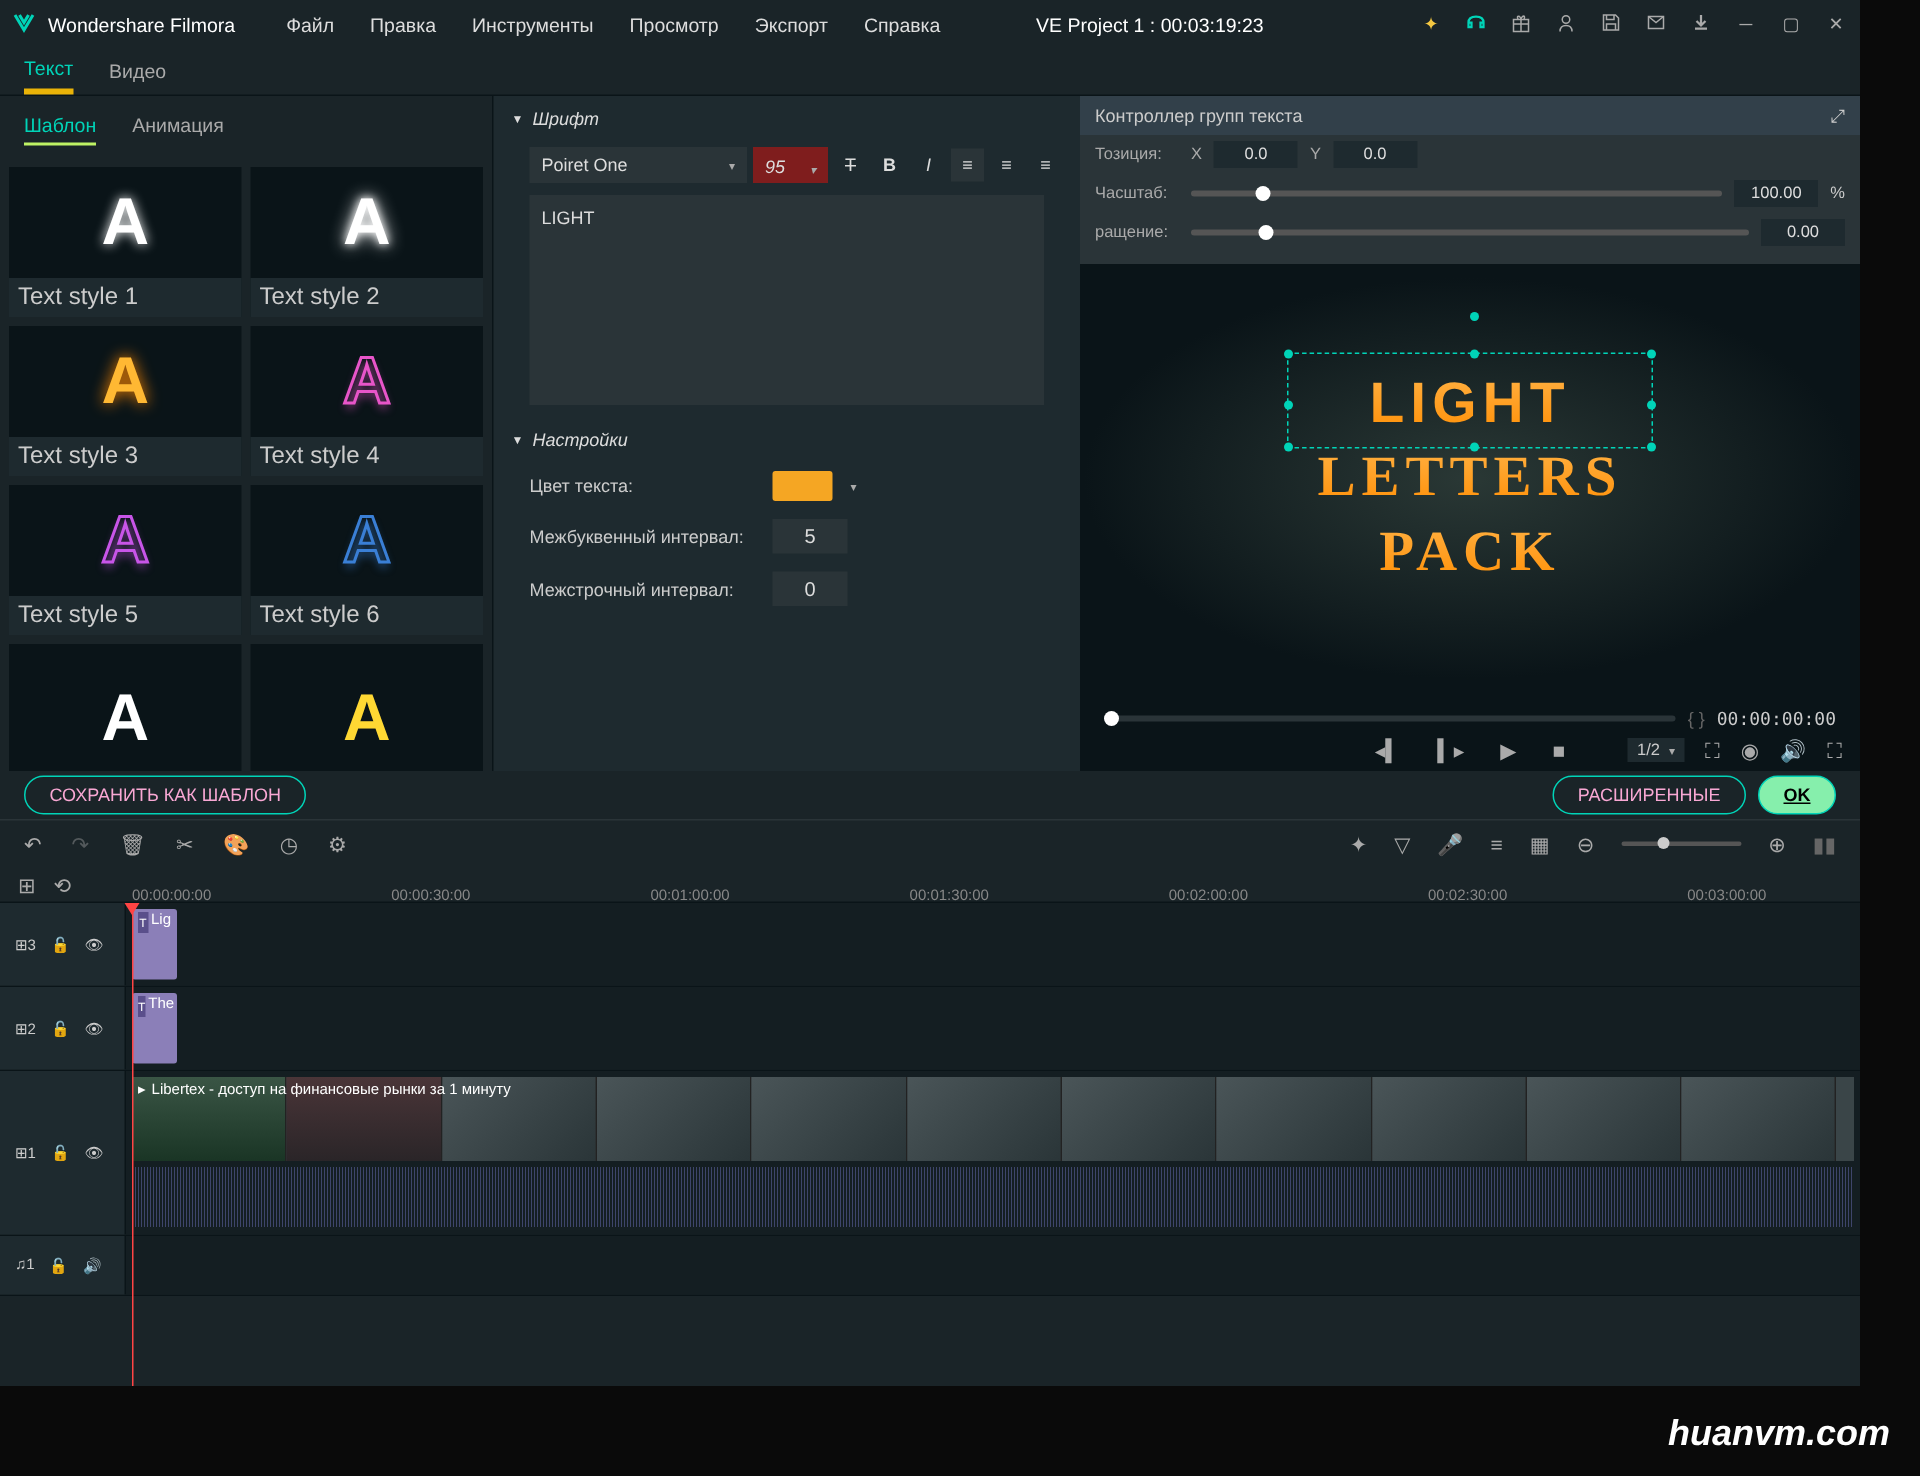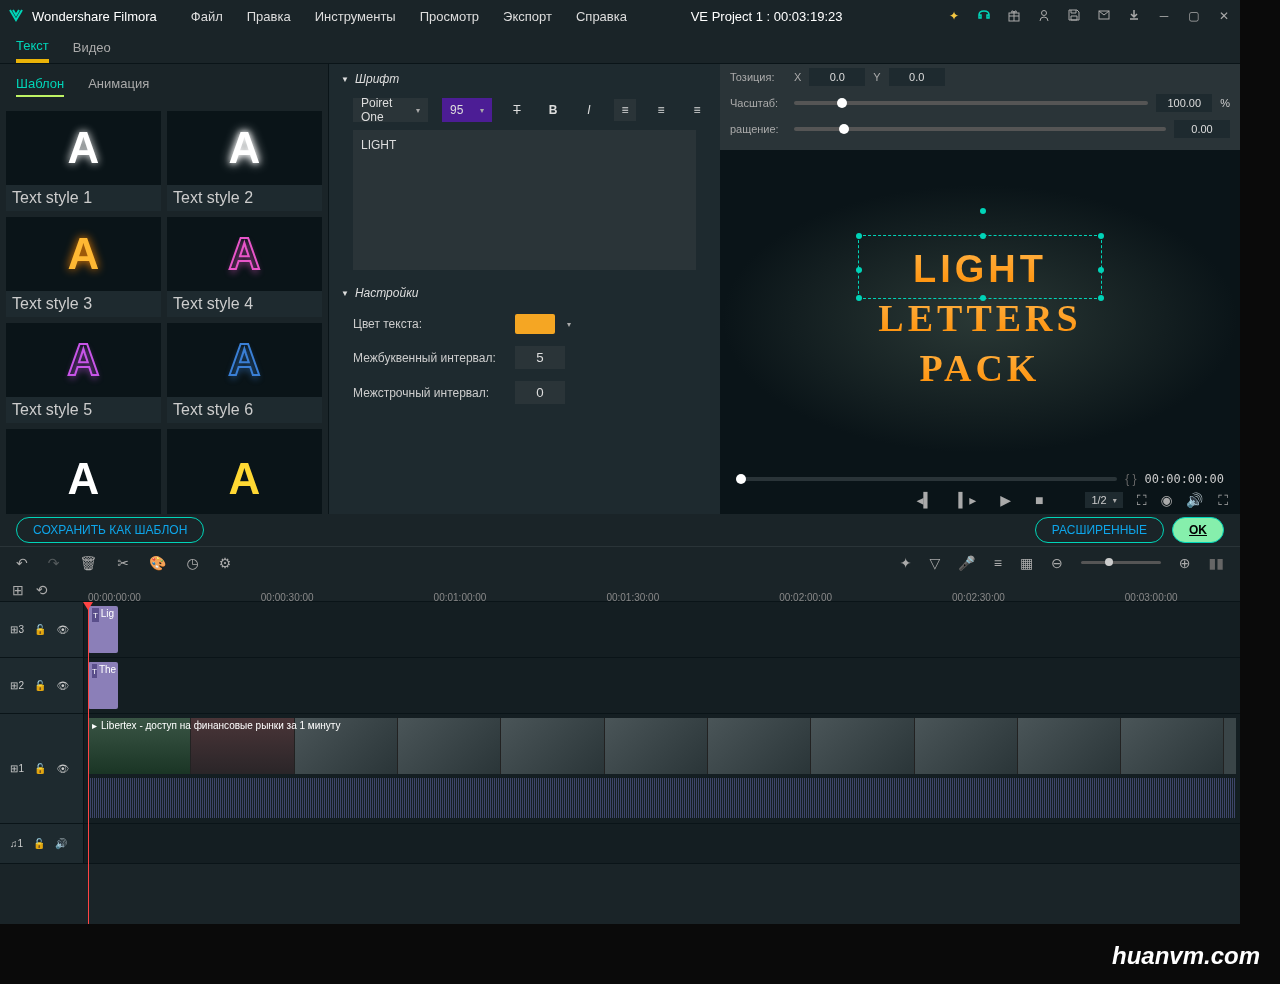--- a/index.html
+++ b/index.html
@@ -40,23 +40,23 @@
 .s5 { color: transparent; -webkit-text-stroke: 2px #c855e8; text-shadow: 0 4px 6px rgba(200,85,232,0.4); }
 .s6 { color: transparent; -webkit-text-stroke: 2px #3a7fd5; text-shadow: 0 4px 6px rgba(58,127,213,0.4); }
 .s7 { color: #fff; }
 .s8 { color: #ffd833; }
 .style-label { background: #1e2a2f; padding: 4px 6px; font-size: 16px; color: #ccc; }
 
 
 .center-panel { width: 392px; background: #1e2a2f; display: flex; flex-direction: column; border-left: 1px solid #0a1418; }
 .section-header { padding: 8px 12px; color: #ddd; font-size: 12px; display: flex; align-items: center; gap: 6px; font-style: italic; }
 .section-header::before { content: "▼"; font-size: 8px; }
-.font-controls { padding: 4px 12px 8px 24px; display: flex; gap: 14px; align-items: center; }
+.font-controls { padding: 4px 12px 8px 24px; display: flex; gap: 4px; align-items: center; }
 .font-select { background: #2a3438; border: none; color: #ddd; padding: 4px 8px; flex: 1; display: flex; justify-content: space-between; align-items: center; height: 24px; }
-.size-select { background: #4c1d95; border: none; color: #ddd; padding: 4px 8px; width: 50px; display: flex; justify-content: space-between; align-items: center; height: 24px; }
+.size-select { background: #7f1d1d; border: none; color: #ddd; padding: 4px 8px; width: 50px; display: flex; justify-content: space-between; align-items: flex-end; height: 24px; font-style: italic; }
 .text-btn { width: 22px; height: 22px; display: flex; align-items: center; justify-content: center; color: #ddd; cursor: pointer; }
 .text-btn.active { background: #2a3438; }
 .text-area { margin: 0 24px 8px; background: #2a3438; height: 140px; padding: 8px; color: #ddd; font-size: 12px; }
 .setting-row { display: flex; align-items: center; padding: 6px 24px; gap: 12px; }
 .setting-label { color: #ccc; font-size: 12px; width: 150px; }
 .color-swatch { width: 40px; height: 20px; background: #f5a623; border-radius: 2px; }
 .setting-input { background: #2a3438; border: none; color: #ddd; padding: 4px 8px; width: 50px; text-align: center; }
 .dropdown-arrow { font-size: 8px; color: #aaa; }
 
 
@@ -78,21 +78,21 @@
 .playback-bar { position: absolute; bottom: 28px; left: 0; right: 0; padding: 0 16px; display: flex; align-items: center; gap: 8px; }
 .play-slider { flex: 1; height: 4px; background: #2a3438; border-radius: 2px; position: relative; }
 .play-slider::after { content: ""; position: absolute; width: 10px; height: 10px; background: #fff; border-radius: 50%; top: -3px; left: 0; }
 .timecode { color: #ccc; font-size: 12px; font-family: monospace; }
 .playback-controls { position: absolute; bottom: 0; left: 0; right: 0; height: 28px; display: flex; align-items: center; justify-content: center; gap: 24px; }
 .play-right { position: absolute; right: 12px; display: flex; gap: 14px; align-items: center; }
 .zoom-select { background: #1e2a2f; padding: 2px 6px; font-size: 11px; color: #ccc; display: flex; gap: 6px; align-items: center; }
 
 
 .btn-bar { height: 32px; background: #1a2428; display: flex; align-items: center; padding: 0 16px; gap: 8px; }
-.pill-btn { border: 1px solid #00d4b8; border-radius: 14px; padding: 5px 16px; color: #0ea5e9; font-size: 12px; cursor: pointer; background: transparent; }
+.pill-btn { border: 1px solid #00d4b8; border-radius: 14px; padding: 5px 16px; color: #f9a8d4; font-size: 12px; cursor: pointer; background: transparent; }
 .pill-btn.filled { background: #86efac; color: #000; font-weight: bold; text-decoration: underline; }
 .btn-spacer { flex: 1; }
 
 
 .toolbar { height: 32px; background: #1a2428; display: flex; align-items: center; padding: 0 16px; gap: 20px; border-top: 1px solid #2a3438; }
 .tool-icon { color: #aaa; cursor: pointer; font-size: 14px; }
 .tool-group-right { margin-left: auto; display: flex; gap: 18px; align-items: center; }
 .zoom-slider { width: 80px; height: 3px; background: #555; border-radius: 2px; position: relative; }
 .zoom-slider::after { content: ""; position: absolute; width: 8px; height: 8px; background: #ccc; border-radius: 50%; top: -3px; left: 30%; }
 
@@ -262,20 +262,24 @@
       <input class="setting-input" value="5" style="">
     </div>
     <div class="setting-row">
       <span class="setting-label">Межстрочный интервал:</span>
       <input class="setting-input" value="0" style="">
     </div>
   </div>
 
   <div class="right-panel">
     <div class="text-controller">
+      <div class="ctrl-header">
+        <span>Контроллер групп текста</span>
+        <span>⤢</span>
+      </div>
       <div class="ctrl-row">
         <span class="ctrl-label">Тозиция:</span>
         <span class="ctrl-xy">X</span>
         <input class="ctrl-input" value="0.0" style="">
         <span class="ctrl-xy">Y</span>
         <input class="ctrl-input" value="0.0" style="">
       </div>
       <div class="ctrl-row">
         <span class="ctrl-label">Часштаб:</span>
         <div class="ctrl-slider"></div>

